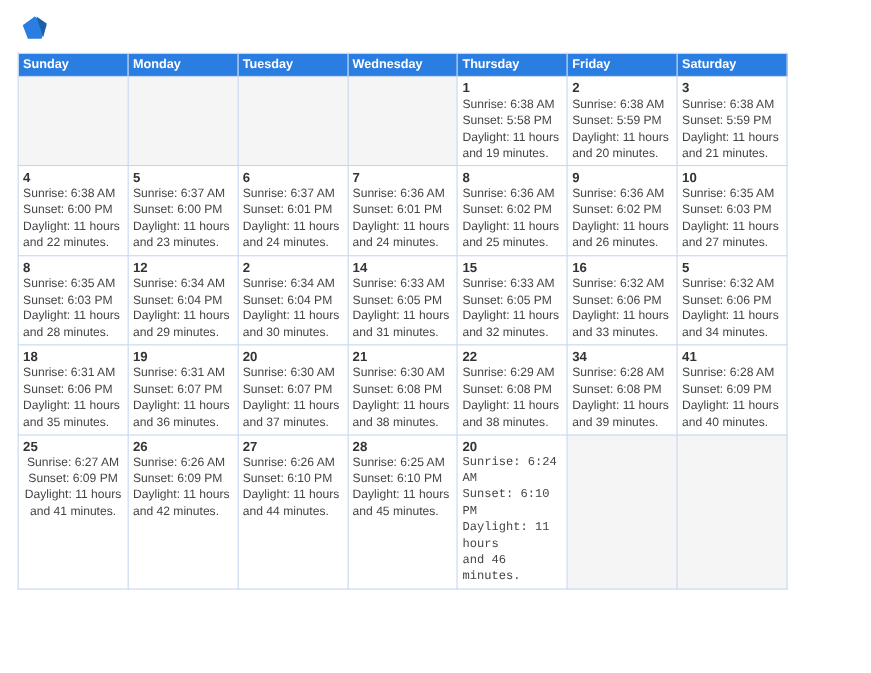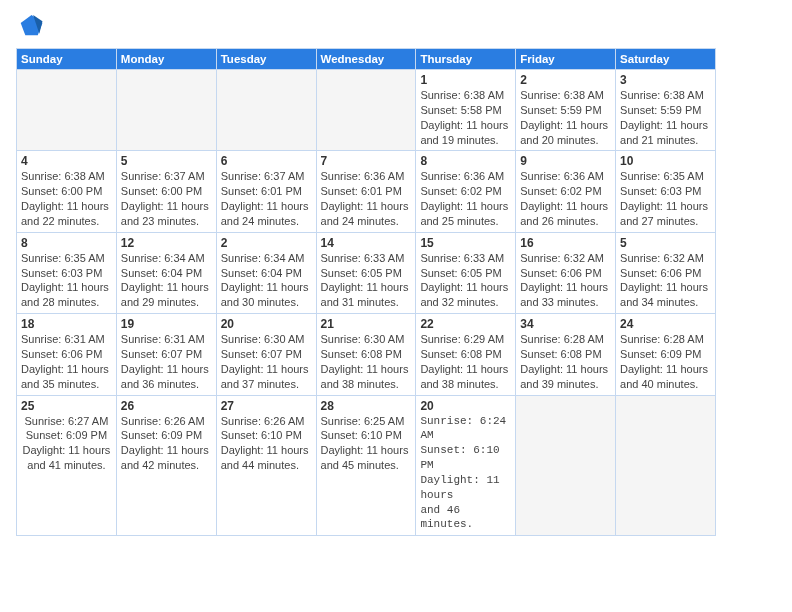--- a/index.html
+++ b/index.html
@@ -282,21 +282,21 @@
 and 38 minutes.</div>
           </td>
           <td>
             <span class="day-num">34</span>
             <div class="cell-text" style="white-space: pre-line;">Sunrise: 6:28 AM
 Sunset: 6:08 PM
 Daylight: 11 hours
 and 39 minutes.</div>
           </td>
           <td>
-            <span class="day-num">24</span>
+            <span class="day-num">41</span>
             <div class="cell-text" style="white-space: pre-line;">Sunrise: 6:28 AM
 Sunset: 6:09 PM
 Daylight: 11 hours
 and 40 minutes.</div>
           </td>
         </tr>
         <tr>
           <td>
             <span class="day-num">25</span>
             <div class="cell-text" style="white-space: pre-line; text-align: center;">Sunrise: 6:27 AM

